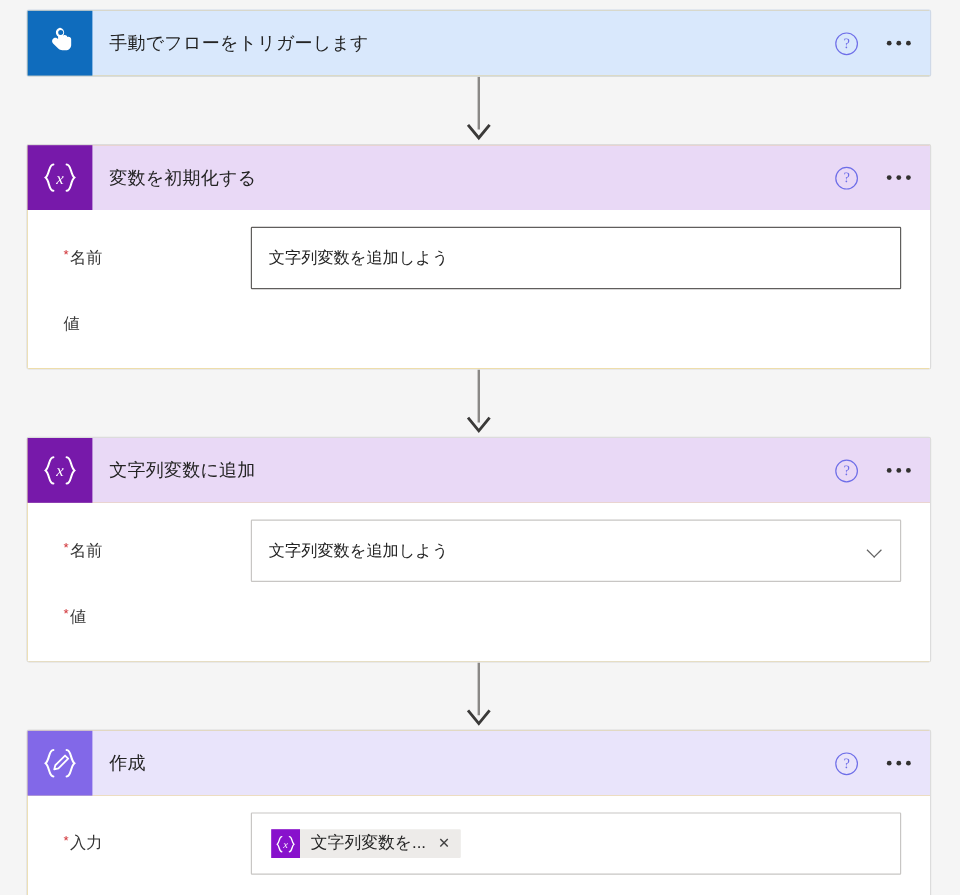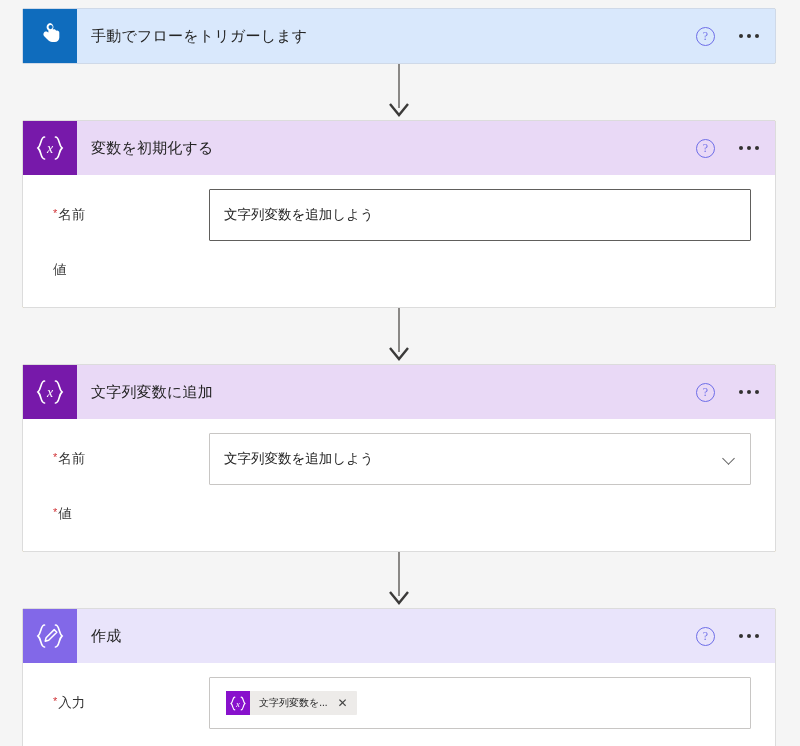--- a/index.html
+++ b/index.html
@@ -170,21 +170,21 @@
     border-radius: 1px;
     margin-left: 2px;
   }
   .token-badge {
     width: 24px; height: 24px;
     background: #8811cc;
     display: flex; align-items: center; justify-content: center;
   }
   .token-badge svg { display: block; }
   .token-text {
-    font-size: 10px;
+    font-size: 14px;
     color: #242424;
     padding: 0 10px 0 9px;
     white-space: nowrap;
   }
   .token-x {
     font-size: 12px;
     color: #424242;
     padding: 0 9px 0 0;
     cursor: pointer;
     font-family: "Liberation Sans", sans-serif;

